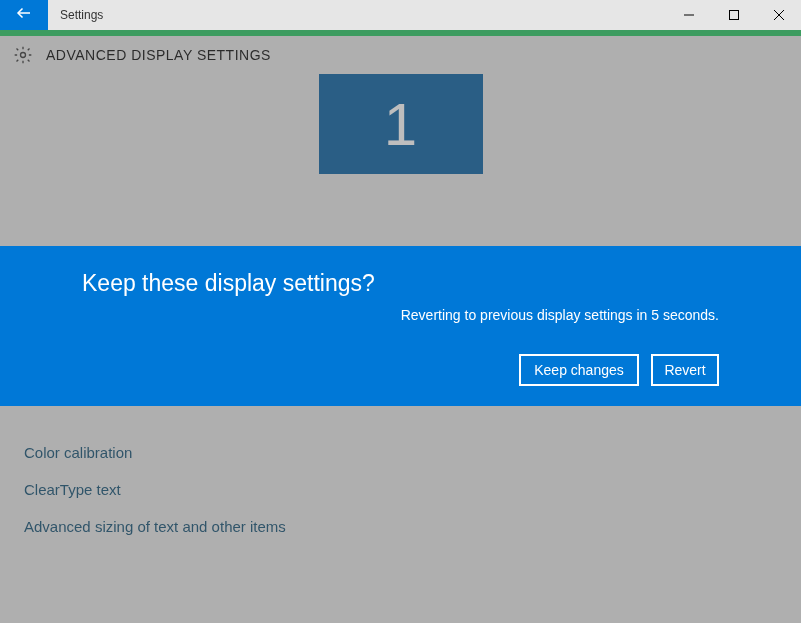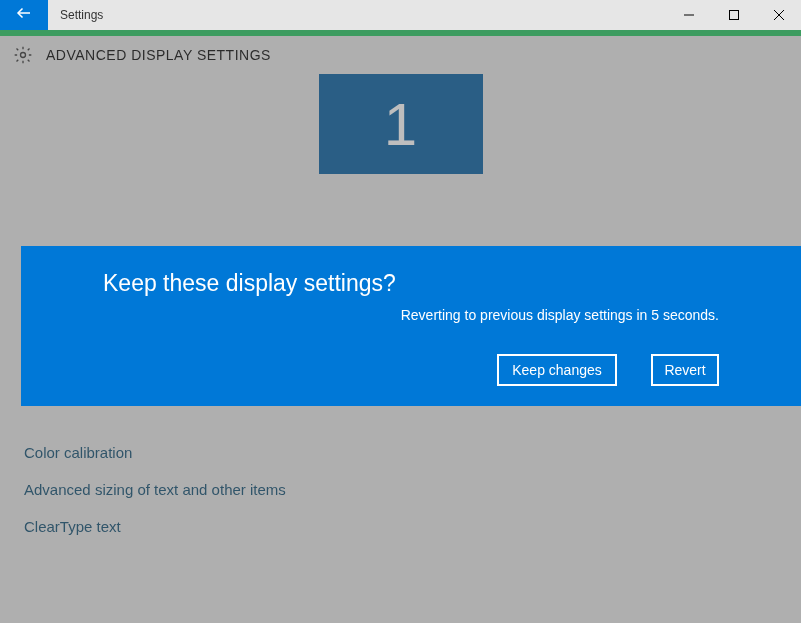--- a/index.html
+++ b/index.html
@@ -115,37 +115,36 @@
       position: absolute;
       top: 246px;
       left: 0;
       right: 0;
       height: 160px;
       background: #0078d7;
       color: #fff;
       padding: 24px 82px 20px 82px;
       display: flex;
       flex-direction: column;
-      margin-left: 21px;
     }
     .dialog-title {
       font-size: 23px;
       font-weight: 300;
       margin-bottom: 10px;
     }
     .dialog-text {
       font-size: 14px;
       font-weight: 300;
       text-align: right;
     }
     .dialog-buttons {
       margin-top: auto;
       display: flex;
       justify-content: flex-end;
-      gap: 34px;
+      gap: 12px;
     }
     .dialog-btn {
       border: 2px solid #fff;
       color: #fff;
       background: transparent;
       font-size: 14px;
       padding: 6px 0;
       width: 120px;
       text-align: center;
       cursor: pointer;
@@ -204,22 +203,22 @@
 
 <div class="content">
   <div class="monitor-area">
     <div class="monitor-tile">
       <span>1</span>
     </div>
   </div>
 
   <div class="links">
     <div class="link-item">Color calibration</div>
+    <div class="link-item">ClearType text</div>
     <div class="link-item">Advanced sizing of text and other items</div>
-    <div class="link-item">ClearType text</div>
   </div>
 </div>
 
 <div class="dim-overlay"></div>
 
 <div class="dialog">
   <div class="dialog-title">Keep these display settings?</div>
   <div class="dialog-text">Reverting to previous display settings in  5 seconds.</div>
   <div class="dialog-buttons">
     <button class="dialog-btn">Keep changes</button>

